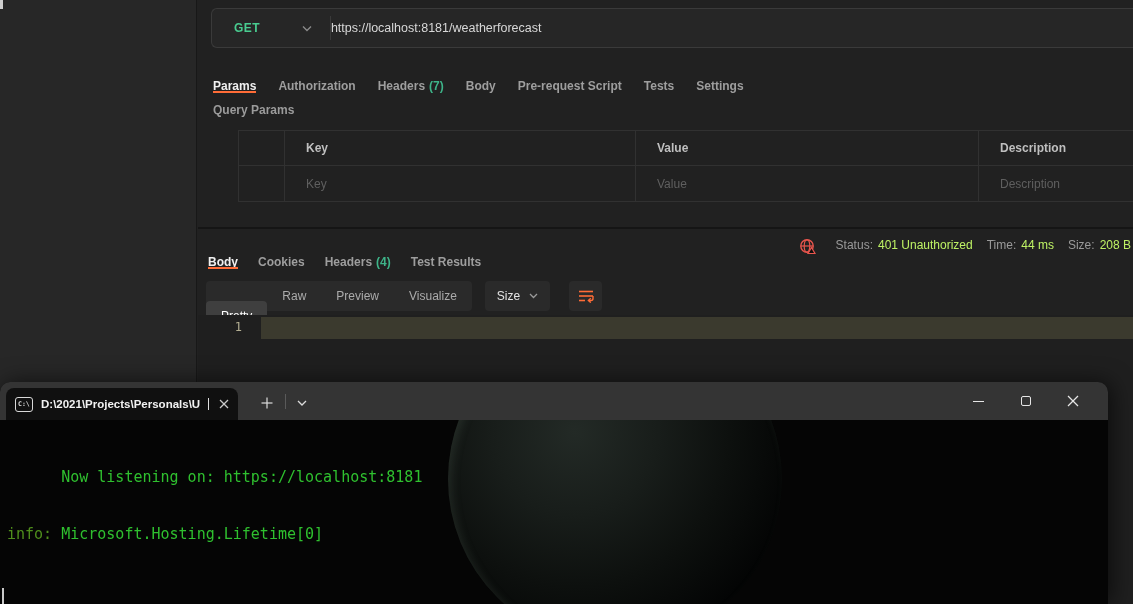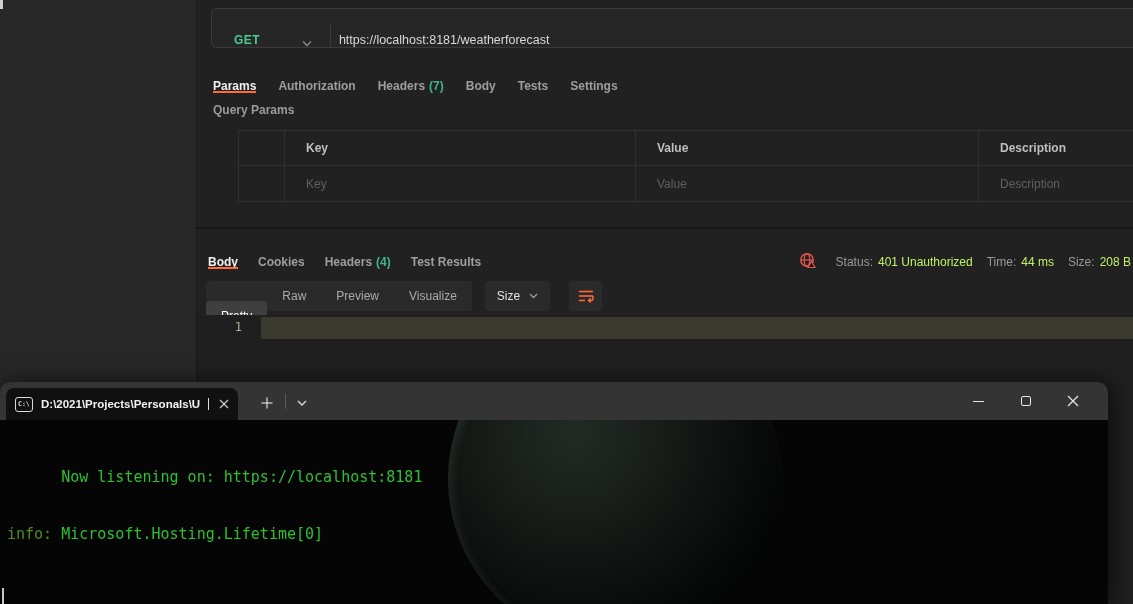--- a/index.html
+++ b/index.html
@@ -8,25 +8,25 @@
 
   
   .sidebar { position:absolute; left:0; top:0; width:197px; height:604px; background:#272727; border-right:1px solid #181818; }
   .sliver  { position:absolute; left:0; top:0; width:3px; height:9px; background:#cfcfcf; }
 
   
   .main { position:absolute; left:198px; top:0; right:0; height:604px; background:#212121; }
 
   .url-row { position:absolute; left:13px; right:0; top:8px; height:40px; background:#262626;
              border:1px solid #3a3a3a; border-right:none; border-radius:6px 0 0 6px;
-             display:flex; align-items:flex-end; }
+             display:flex; align-items:center; }
   .method      { color:#49cc90; font-weight:700; font-size:12px; padding-left:22px; letter-spacing:.4px; }
   .method-chev { margin-left:42px; display:flex; }
   .url-divider { width:1px; height:24px; background:#3a3a3a; margin-left:18px; }
-  .url-text    { margin-left:8px; font-size:12.5px; color:#d8d8d8; white-space:nowrap; }
+  .url-text    { margin-left:0; font-size:12.5px; color:#d8d8d8; white-space:nowrap; }
 
   .req-tabs { position:absolute; left:15px; top:60px; height:33px; display:flex; gap:22px; align-items:stretch; }
   .ptab { font-size:12px; color:#9e9e9e; position:relative; display:flex; align-items:flex-end; gap:4px; cursor:default; white-space:nowrap;font-weight:bold; }
   .ptab.active { color:#f0f0f0; }
   .ptab.active::after { content:""; position:absolute; left:0; right:0; bottom:0; height:2px; background:#ff6c37; }
   .count { color:#3eb489; }
   .count:empty { display:none; }
 
   .section-label { position:absolute; left:15px; top:103px; font-size:12px; color:#9b9b9b; font-weight:700; }
 
@@ -35,21 +35,21 @@
   .trow.hrow { border-bottom:1px solid #313131; }
   .cell { display:flex; align-items:center; padding-left:21px; }
   .cell + .cell { border-left:1px solid #313131; }
   .hcell { font-size:12px; color:#bfbfbf; font-weight:700; }
   .pcell { font-size:12px; color:#5f5f5f; }
 
   .resp-divider { position:absolute; left:0; right:0; top:227px; height:2px; background:#151515; }
 
   .resp-tabs { position:absolute; left:10px; top:238px; height:31px; display:flex; gap:20px; align-items:stretch; }
 
-  .resp-meta { position:absolute; right:2px; top:238px; height:31px; display:flex; align-items:flex-end; gap:14px; font-size:12px; }
+  .resp-meta { position:absolute; right:2px; top:238px; height:31px; display:flex; align-items:flex-start; gap:14px; font-size:12px; }
   .meta-pair { display:flex; gap:5px; white-space:nowrap; }
   .mlabel { color:#9a9a9a; }
   .mval   { color:#bef264; }
   .err-icon { display:flex; margin-right:6px; }
 
   .view-row { position:absolute; left:8px; top:281px; height:30px; display:flex; align-items:center; }
   .seg { display:flex; background:#2a2a2a; border-radius:4px; height:30px; align-items:center; }
   .seg-item { padding:0 15px; font-size:12px; color:#ababab; height:30px; line-height:30px; border-radius:4px; white-space:nowrap; }
   .seg-item.active { background:#3f3f3f; color:#ffffff;margin-top:40px; }
   .fmt { margin-left:13px; height:30px; background:#2a2a2a; border-radius:4px; display:flex; align-items:center; padding:0 12px; gap:9px; font-size:12px; color:#e3e3e3; }
@@ -115,20 +115,23 @@
       <span>Authorization</span>
     </div>
     <div class="ptab">
       <span>Headers</span>
         <span class="count">(7)</span>
     </div>
     <div class="ptab">
       <span>Body</span>
     </div>
     <div class="ptab">
+      <span>Pre-request Script</span>
+    </div>
+    <div class="ptab">
       <span>Tests</span>
     </div>
     <div class="ptab">
       <span>Settings</span>
     </div>
   </div>
 
   <div class="section-label">Query Params</div>
 
   <div class="ptable">

